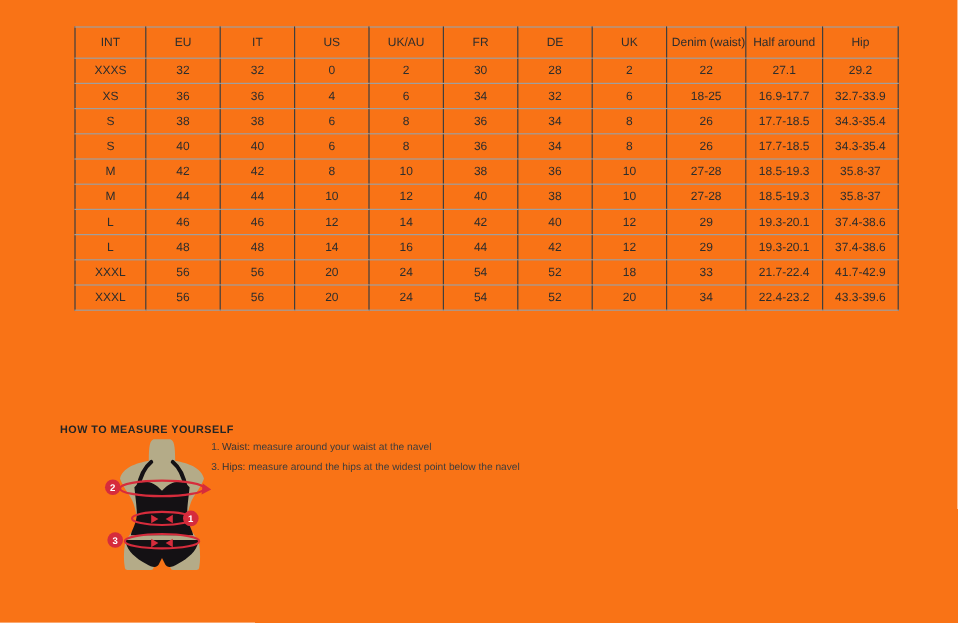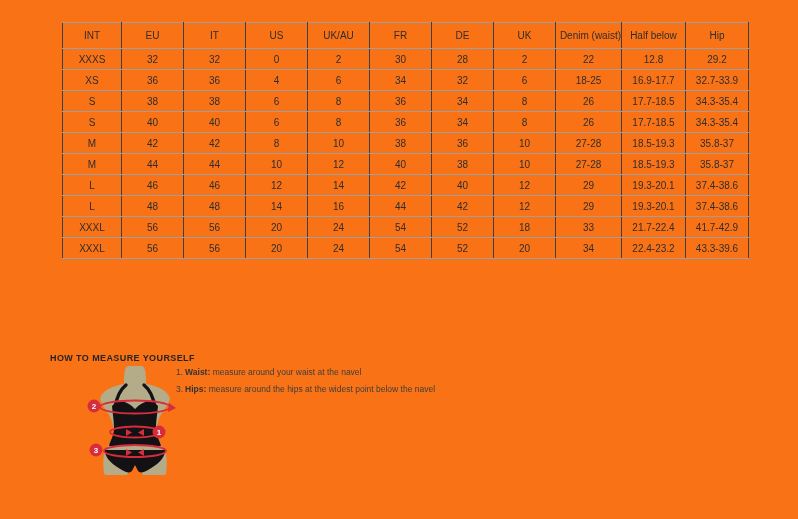--- a/index.html
+++ b/index.html
@@ -34,21 +34,21 @@
   .measure-heading {
     position:absolute; left:50px; top:353px; margin:0;
     font-size:9px; font-weight:bold; letter-spacing:0.4px; color:#242424;
   }
   .figure-wrap { position:absolute; left:80px; top:362px; width:112px; height:118px; }
   .steps {
     position:absolute; left:176px; top:366px; margin:0; padding:0;
     list-style:none; font-size:8.5px; color:#3d3d3d;
   }
   .steps li { height:17px; line-height:12px; white-space:nowrap; }
-  .steps b { font-weight:bold; color:#333; }
+  .steps b { font-weight:normal; color:#333; }
   .steps .num { margin-right:2px; }
 
   
   .mannequin  { fill:var(--tan,#b4ab88); }
   .garment    { fill:var(--garment,#141114); }
   .strap      { stroke:var(--garment,#141114); stroke-width:3.4; fill:none; stroke-linecap:round; }
   .tape       { stroke:var(--accent,#d62c3c); stroke-width:1.8; fill:none; }
   .tape-arrow { fill:var(--accent,#d62c3c); }
   .balloon    { fill:var(--accent,#d62c3c); }
   .balloon-num{ fill:#ffffff; font-size:8px; font-weight:bold; text-anchor:middle;
@@ -64,36 +64,36 @@
       <tr>
           <th>INT</th>
           <th>EU</th>
           <th>IT</th>
           <th>US</th>
           <th>UK/AU</th>
           <th>FR</th>
           <th>DE</th>
           <th>UK</th>
           <th>Denim (waist)</th>
-          <th>Half below</th>
+          <th>Half around</th>
           <th>Hip</th>
         </tr>
     </thead>
     <tbody>
         <tr>
           <td>XXXS</td>
           <td>32</td>
           <td>32</td>
           <td>0</td>
           <td>2</td>
           <td>30</td>
           <td>28</td>
           <td>2</td>
           <td>22</td>
-          <td>12.8</td>
+          <td>27.1</td>
           <td>29.2</td>
         </tr>
         <tr>
           <td>XS</td>
           <td>36</td>
           <td>36</td>
           <td>4</td>
           <td>6</td>
           <td>34</td>
           <td>32</td>

